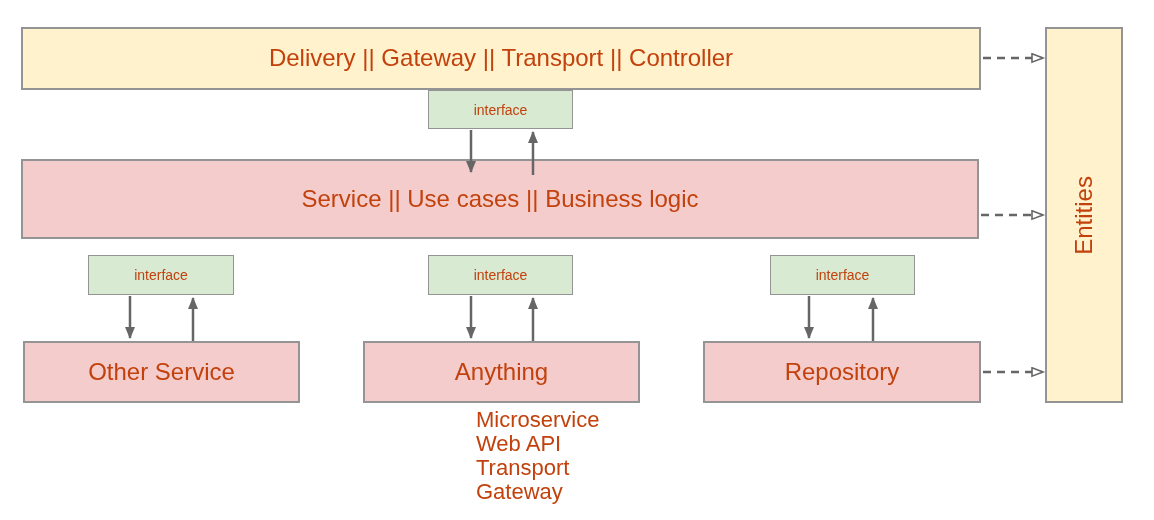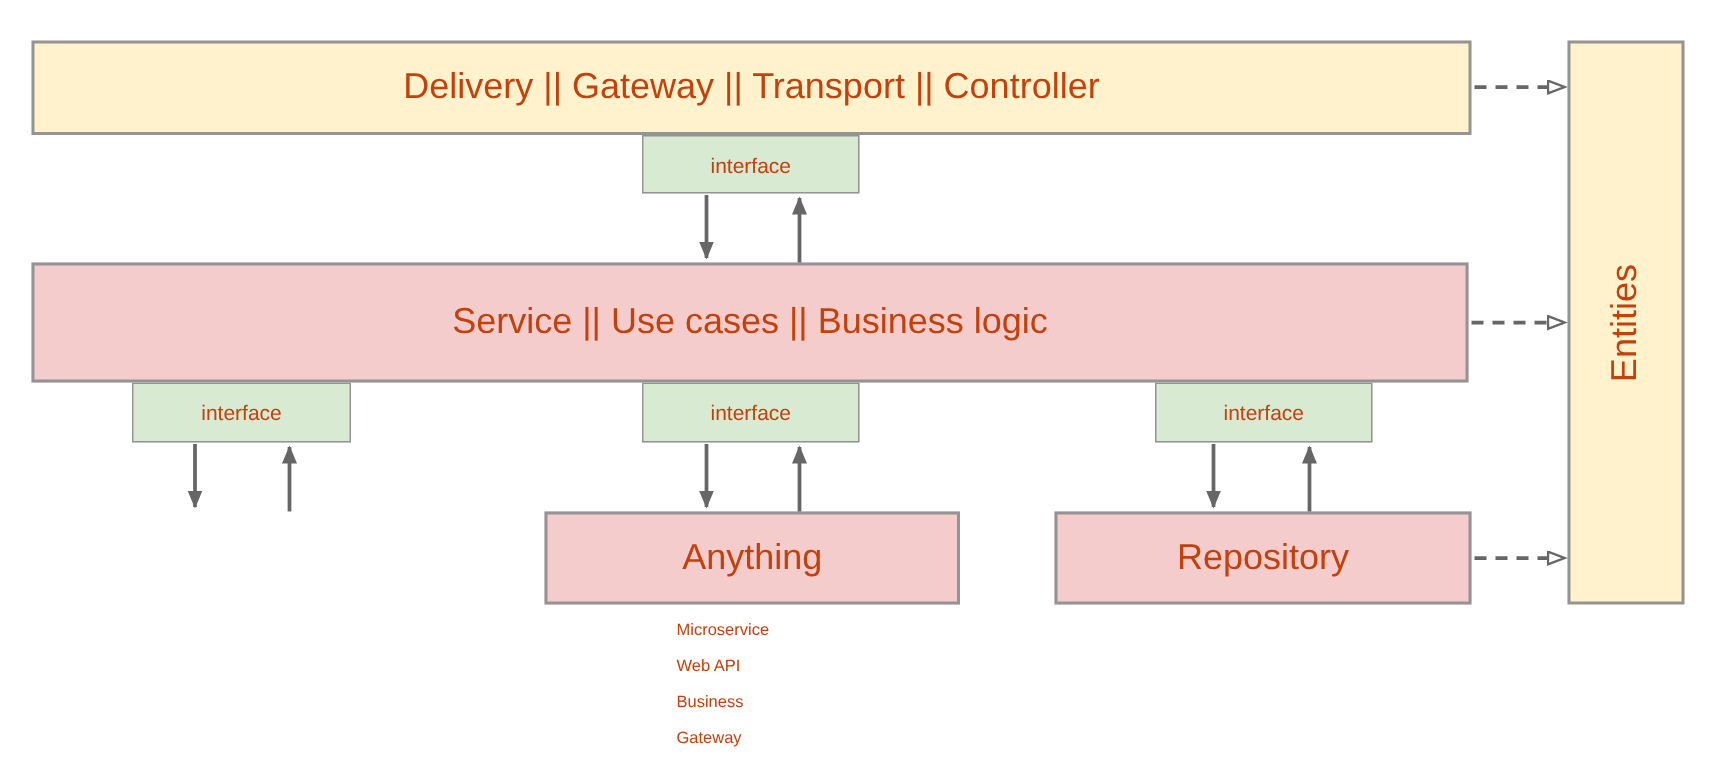--- a/index.html
+++ b/index.html
@@ -31,39 +31,39 @@
   }
   .fill-yellow { background: var(--layer-yellow, #fff2cc); }
   .fill-pink   { background: var(--layer-pink, #f4cccc); }
   .iface {
     background: var(--interface-green, #d9ead3);
     border: 1px solid var(--border-gray, #949494);
     font-size: 14px;
   }
   
   .top-layer      { left: 21px;   top: 27px;  width: 960px; height: 63px; }
-  .middle-layer   { left: 21px;   top: 175px; width: 958px; height: 80px; }
+  .middle-layer   { left: 21px;   top: 159px; width: 958px; height: 80px; }
   .iface-top      { left: 428px;  top: 90px;  width: 145px; height: 39px; }
   .iface-left     { left: 88px;   top: 255px; width: 146px; height: 40px; }
   .iface-center   { left: 428px;  top: 255px; width: 145px; height: 40px; }
   .iface-right    { left: 770px;  top: 255px; width: 145px; height: 40px; }
   .bottom-left    { left: 23px;   top: 341px; width: 277px; height: 62px; }
   .bottom-center  { left: 363px;  top: 341px; width: 277px; height: 62px; }
   .bottom-right   { left: 703px;  top: 341px; width: 278px; height: 62px; }
   .entities-box   { left: 1045px; top: 27px;  width: 78px;  height: 376px; }
   .entities-box .vtext {
     transform: rotate(-90deg);
     white-space: nowrap;
     font-size: 24px;
   }
   .examples {
     position: absolute;
-    left: 451px;
+    left: 476px;
     top: 408px;
-    font-size: 11px;
+    font-size: 22px;
     line-height: 24px;
     text-align: left;
   }
   .arrows-layer {
     position: absolute;
     left: 0;
     top: 0;
     pointer-events: none;
   }
 </style>
@@ -87,35 +87,38 @@
   <div class="box iface iface-left">
     <span>interface</span>
   </div>
   <div class="box iface iface-center">
     <span>interface</span>
   </div>
   <div class="box iface iface-right">
     <span>interface</span>
   </div>
 
+  <div class="box layer fill-pink bottom-left">
+    <span>Other Service</span>
+  </div>
   <div class="box layer fill-pink bottom-right">
     <span>Repository</span>
   </div>
   <div class="box layer fill-pink bottom-center">
     <span>Anything</span>
   </div>
 
   <div class="box layer fill-yellow entities-box">
     <span class="vtext">Entities</span>
   </div>
 
   <div class="examples">
     <div>Microservice</div>
     <div>Web API</div>
-    <div>Business</div>
+    <div>Transport</div>
     <div>Gateway</div>
   </div>
 
   <svg class="arrows-layer" width="1154" height="520">
     <defs>
       <marker id="solidArrow" markerUnits="userSpaceOnUse" markerWidth="14" markerHeight="12" refX="11" refY="5" orient="auto">
         <path d="M0,0 L12,5 L0,10 Z" fill="#666666"></path>
       </marker>
       <marker id="openArrow" markerUnits="userSpaceOnUse" markerWidth="15" markerHeight="12" refX="11" refY="5" orient="auto">
         <path d="M1,0.8 L12,5 L1,9.2 Z" fill="#ffffff" stroke="#666666" stroke-width="1.6"></path>

